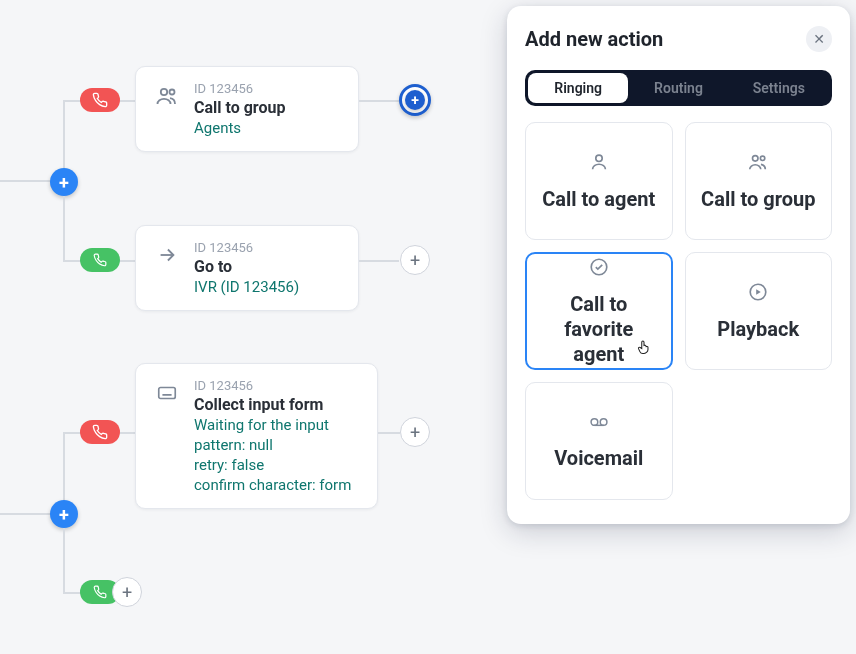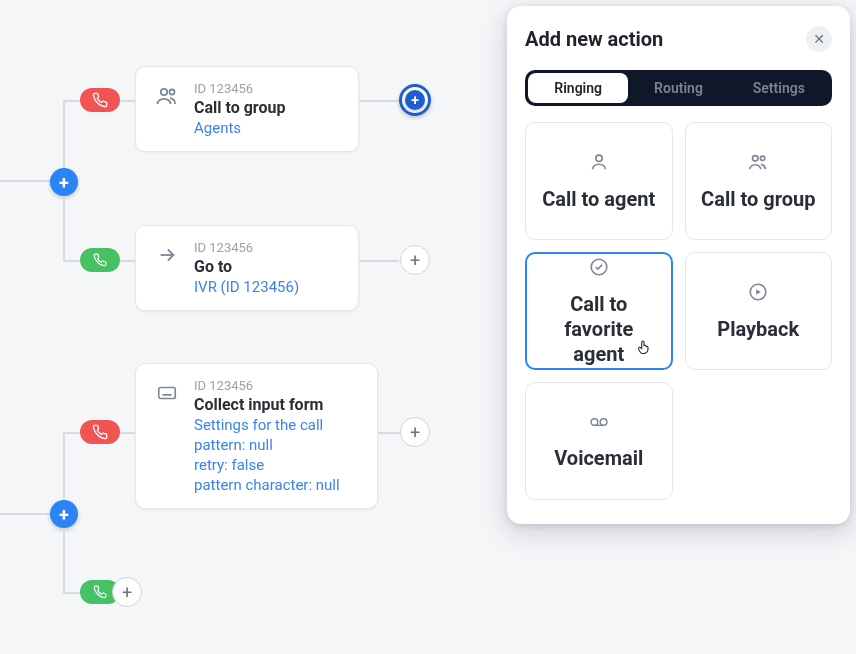--- a/index.html
+++ b/index.html
@@ -96,21 +96,21 @@
     margin-bottom:2px;
   }
   .node-body .title {
     font-size:16px;
     font-weight:700;
     color:#2a2f37;
   }
   .node-body .sub,
   .node-body .line {
     font-size:15px;
-    color:#3b82f6;
+    color:#0f766e;
     margin-top:2px;
   }
 
   
   .side-panel {
     position:absolute;
     left:507px; top:6px;
     width:343px;
     height:518px;
     background:#fff;
@@ -266,24 +266,24 @@
   <div class="node" style="left:135px; top:363px; width:243px;">
     <div class="node-icon">
       <svg width="22" height="22" viewBox="0 0 24 24" fill="none" stroke="currentColor" stroke-width="1.8">
           <rect x="3" y="6" width="18" height="12" rx="2"></rect>
           <path d="M7 10h.01M11 10h.01M15 10h.01M7 14h10"></path>
         </svg>
     </div>
     <div class="node-body">
       <div class="id">ID 123456</div>
       <div class="title">Collect input form</div>
-      <div class="line">Settings for the call</div>
+      <div class="line">Waiting for the input</div>
       <div class="line">pattern: null</div>
       <div class="line">retry: false</div>
-      <div class="line">pattern character: null</div>
+      <div class="line">confirm character: form</div>
     </div>
   </div>
   <div class="hline" style="left:378px; top:432px; width:22px;"></div>
   <div class="add-outline" style="left:400px; top:417px;">
     <span>+</span>
   </div>
 
   <div class="joiner" style="left:50px; top:500px;">+</div>
 
   <div class="vline" style="left:63px; top:528px; height:66px;"></div>

